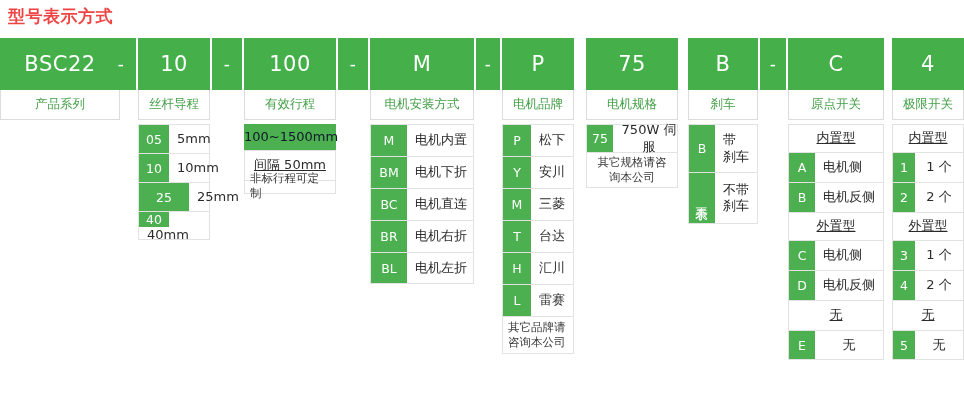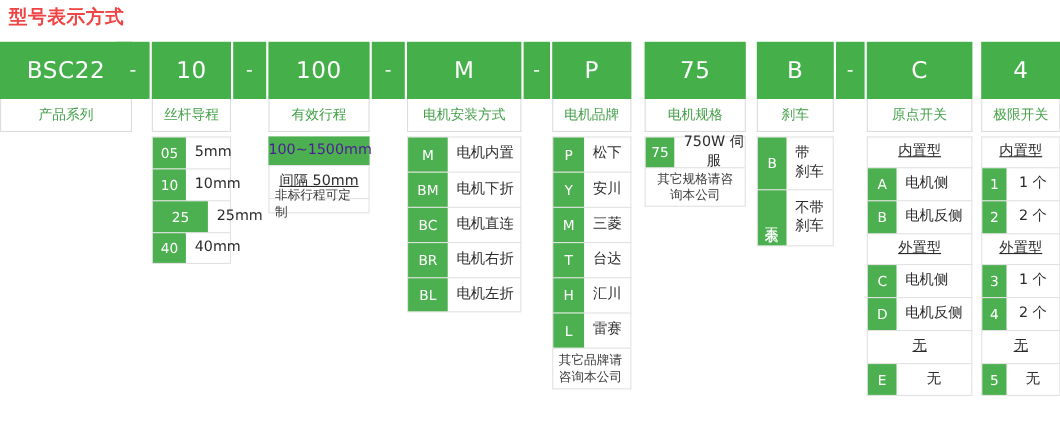--- a/index.html
+++ b/index.html
@@ -114,21 +114,21 @@
     padding-left: 0;
     text-decoration: underline;
   }
 
   
   .row.banner {
     border: none;
     background: #4cb050;
   }
   .row.banner .v {
-    color: #4c1d95;
+    color: #0f172a;
     justify-content: center;
     padding-left: 0;
     font-size: 13px;
   }
 
   
   .k.vert {
     writing-mode: vertical-rl;
     text-orientation: upright;
     letter-spacing: 1px;
@@ -165,21 +165,21 @@
             <div class="v">5mm</div>
           </div>
           <div class="row" style="height: 29px;">
             <div class="k" style="width: 30px;">10</div>
             <div class="v">10mm</div>
           </div>
           <div class="row" style="height: 29px;">
             <div class="k" style="width: 50px;">25</div>
             <div class="v">25mm</div>
           </div>
-          <div class="row" style="height: 29px;">
+          <div class="row" style="height: 29px; flex-direction: column;">
             <div class="k" style="width: 30px;">40</div>
             <div class="v">40mm</div>
           </div>
         </div>
       </div>
       <div class="col" style="left: 212px; width: 30px;">
         <div class="code sep">-</div>
         <div class="label blank"></div>
       </div>
       <div class="col" style="left: 244px; width: 92px;">

